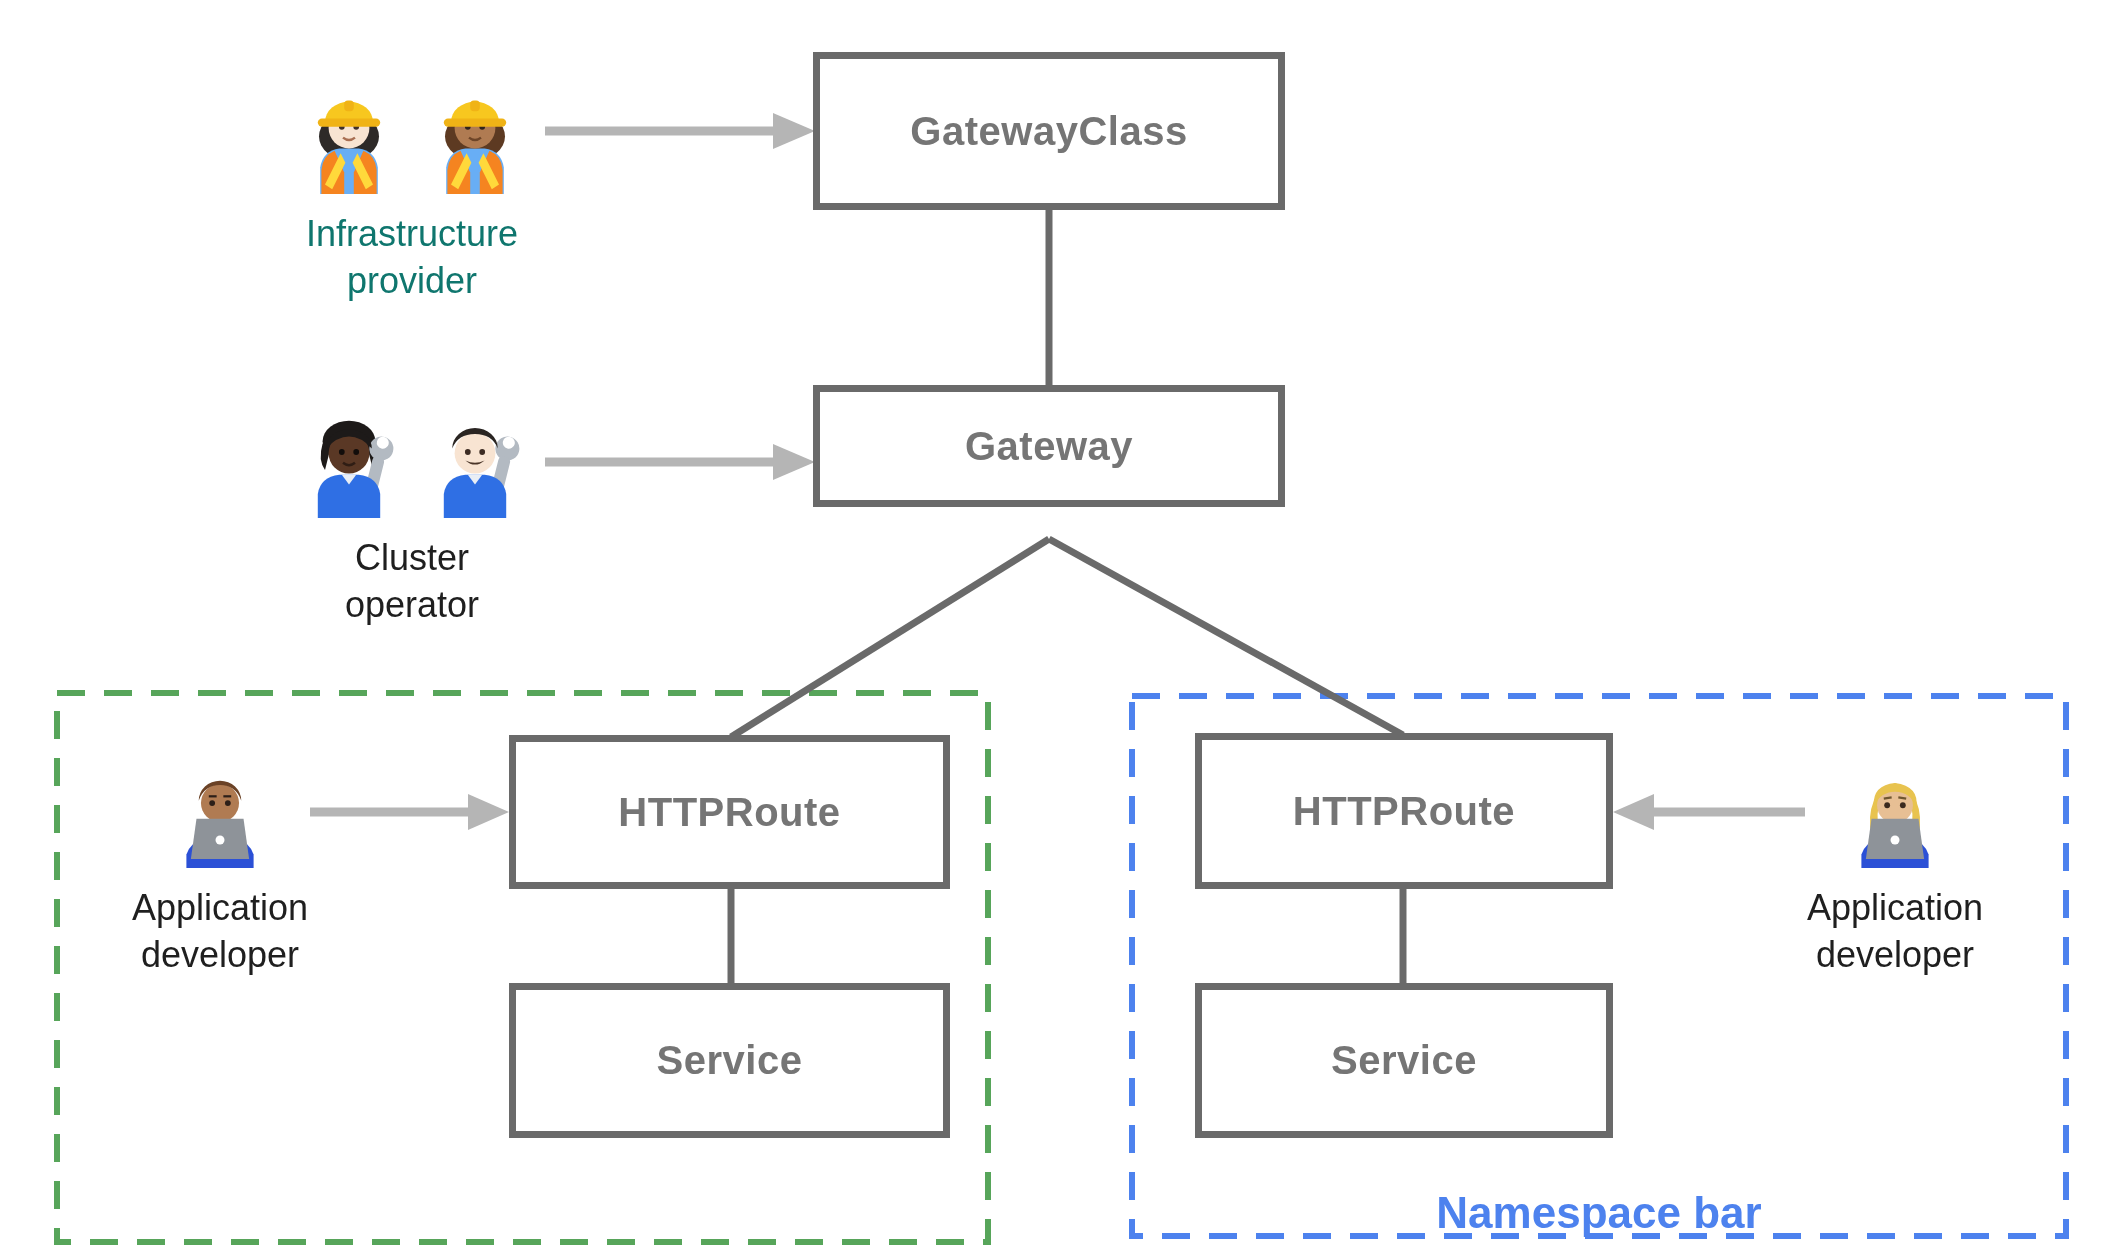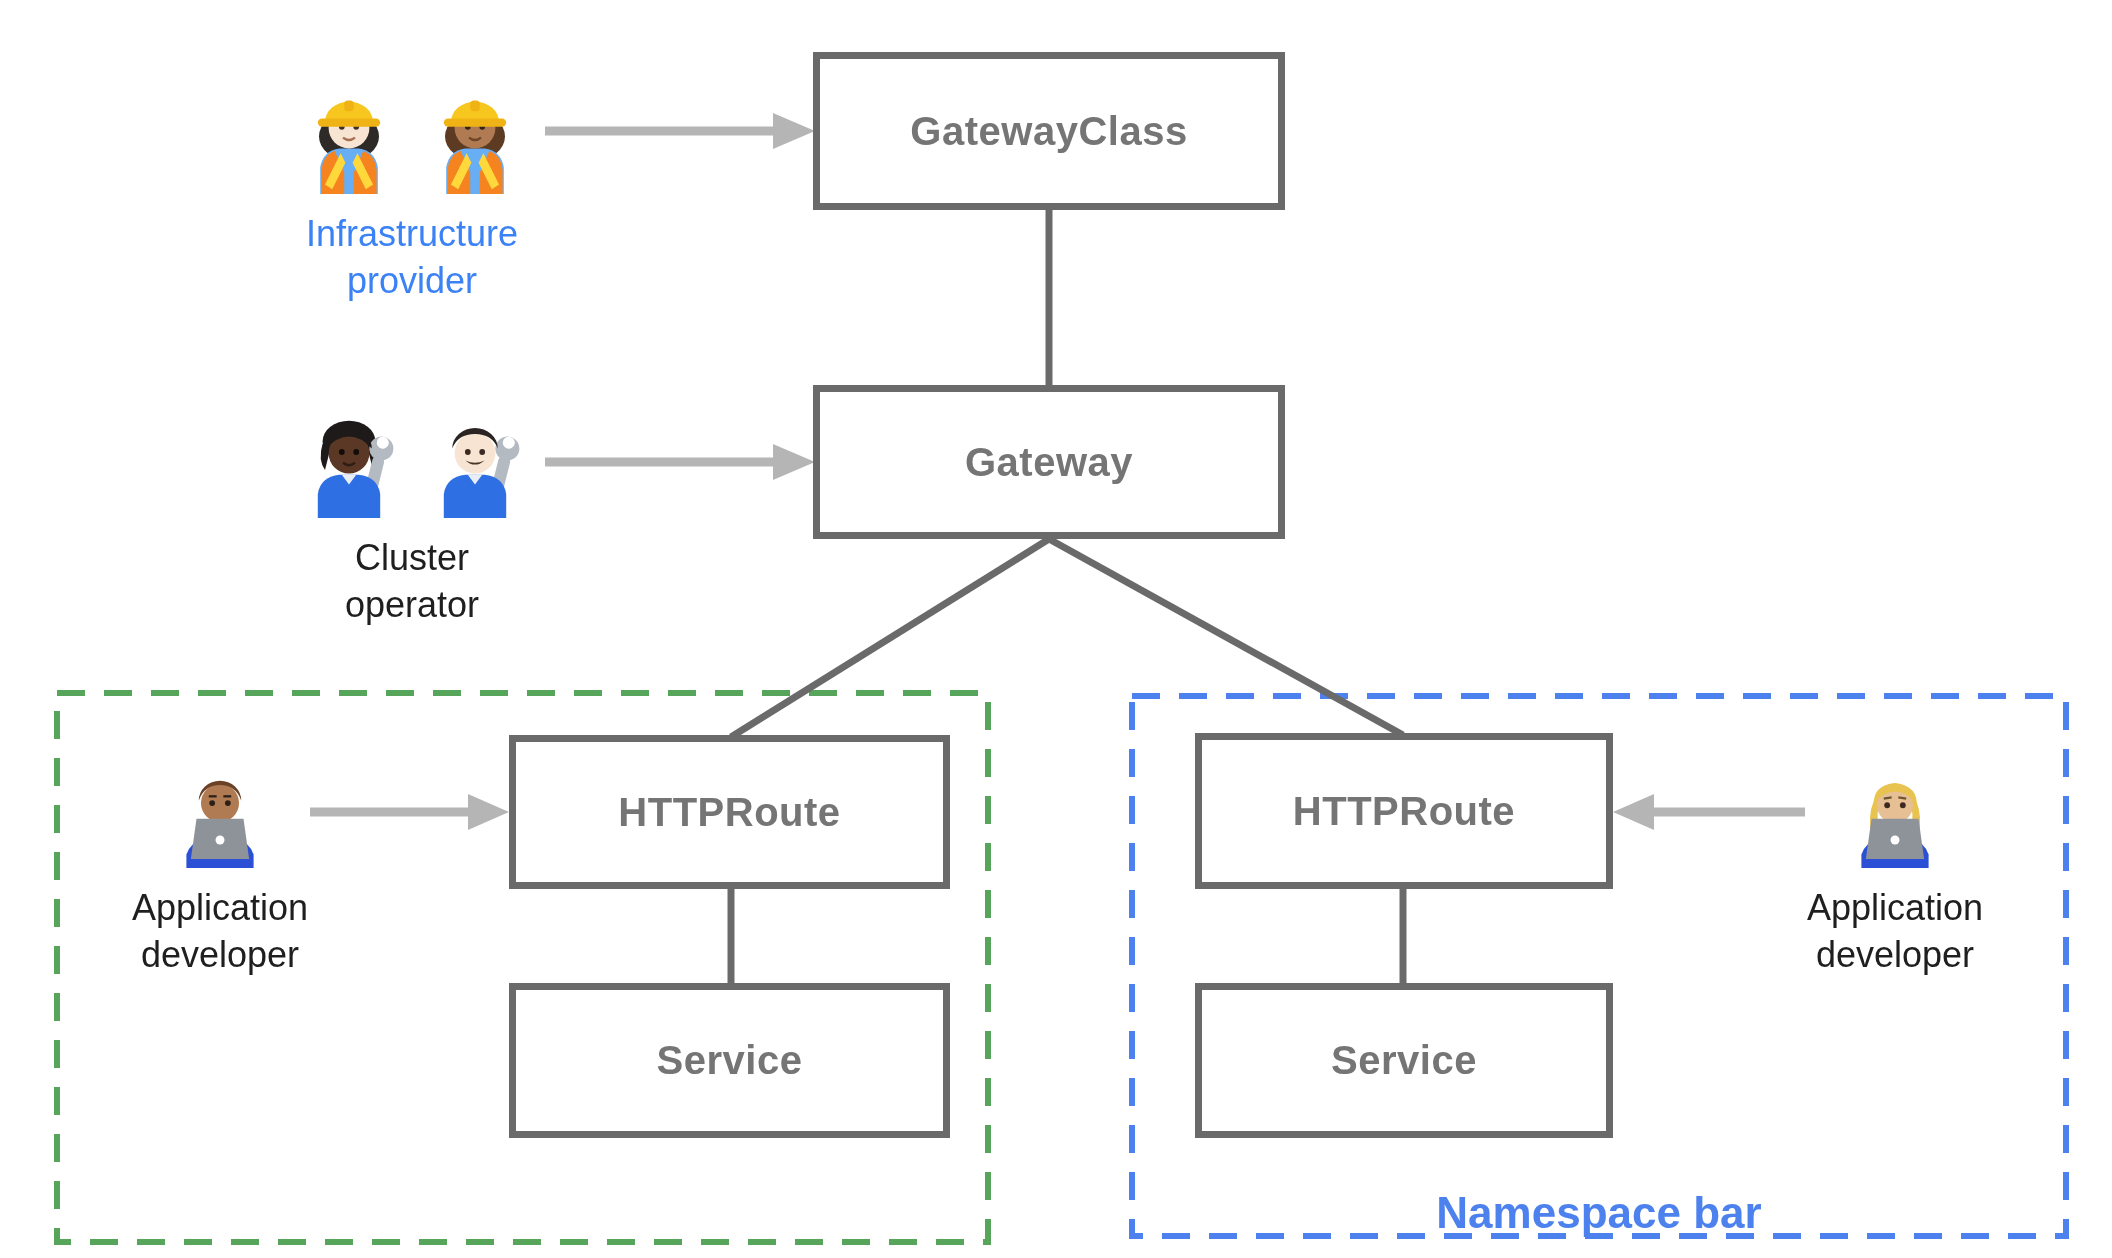--- a/index.html
+++ b/index.html
@@ -55,21 +55,21 @@
       <line x1="310" y1="812" x2="470" y2="812" stroke-width="9" style="stroke: rgb(181, 181, 181);"></line>
       <polygon points="468,794 509,812 468,830" style="fill: rgb(181, 181, 181);"></polygon>
     </g>
     <g>
       <line x1="1805" y1="812" x2="1652" y2="812" stroke-width="9" style="stroke: rgb(181, 181, 181);"></line>
       <polygon points="1654,794 1613,812 1654,830" style="fill: rgb(181, 181, 181);"></polygon>
     </g>
   </svg>
 
   <div class="node" style="left: 813px; top: 52px; width: 472px; height: 158px; border-color: rgb(106, 106, 106); color: rgb(117, 117, 117);">GatewayClass</div>
-  <div class="node" style="left: 813px; top: 385px; width: 472px; height: 154px; border-color: rgb(106, 106, 106); color: rgb(117, 117, 117);">Gateway</div>
+  <div class="node" style="left: 813px; top: 385px; width: 472px; height: 122px; border-color: rgb(106, 106, 106); color: rgb(117, 117, 117);">Gateway</div>
   <div class="node" style="left: 509px; top: 735px; width: 441px; height: 154px; border-color: rgb(106, 106, 106); color: rgb(117, 117, 117);">HTTPRoute</div>
   <div class="node" style="left: 1195px; top: 733px; width: 418px; height: 156px; border-color: rgb(106, 106, 106); color: rgb(117, 117, 117);">HTTPRoute</div>
   <div class="node" style="left: 509px; top: 983px; width: 441px; height: 155px; border-color: rgb(106, 106, 106); color: rgb(117, 117, 117);">Service</div>
   <div class="node" style="left: 1195px; top: 983px; width: 418px; height: 155px; border-color: rgb(106, 106, 106); color: rgb(117, 117, 117);">Service</div>
 
   <div class="persona" style="left:252px;top:74px;width:320px">
     <div class="icons">
 
       <svg class="picon" width="120" height="120" viewBox="0 0 100 100">
         <ellipse cx="50" cy="52" rx="25" ry="20" fill="#2e2a28"></ellipse>
@@ -96,21 +96,21 @@
         <path d="M70 92 L57 66 L53 74 L64 96 Z" fill="#ffd93b"></path>
         <circle cx="50" cy="45" r="17" fill="#b07b52"></circle>
         <circle cx="44" cy="44" r="2.4" fill="#31241d"></circle>
         <circle cx="56" cy="44" r="2.4" fill="#31241d"></circle>
         <path d="M45 53 q5 4 10 0" stroke="#6e4528" stroke-width="2" fill="none"></path>
         <path d="M30 40 A20 17 0 0 1 70 40 Z" fill="#f7c71f"></path>
         <rect x="24" y="37" width="52" height="7" rx="3.5" fill="#f0b316"></rect>
         <rect x="46" y="22" width="8" height="9" rx="3" fill="#f0b316"></rect>
       </svg>
     </div>
-    <div class="persona-label" style="color: #3b82f6;">Infrastructure
+    <div class="persona-label" style="color: #0f766e;">Infrastructure
 provider</div>
   </div>
 
   <div class="persona" style="left:252px;top:398px;width:320px">
     <div class="icons">
 
       <svg class="picon" width="120" height="120" viewBox="0 0 100 100">
         <ellipse cx="50" cy="36" rx="22" ry="17" fill="#1d1a19"></ellipse>
         <path d="M28 38 Q24 52 30 60 L34 44 Z" fill="#1d1a19"></path>
         <path d="M72 38 Q76 52 70 60 L66 44 Z" fill="#1d1a19"></path>

